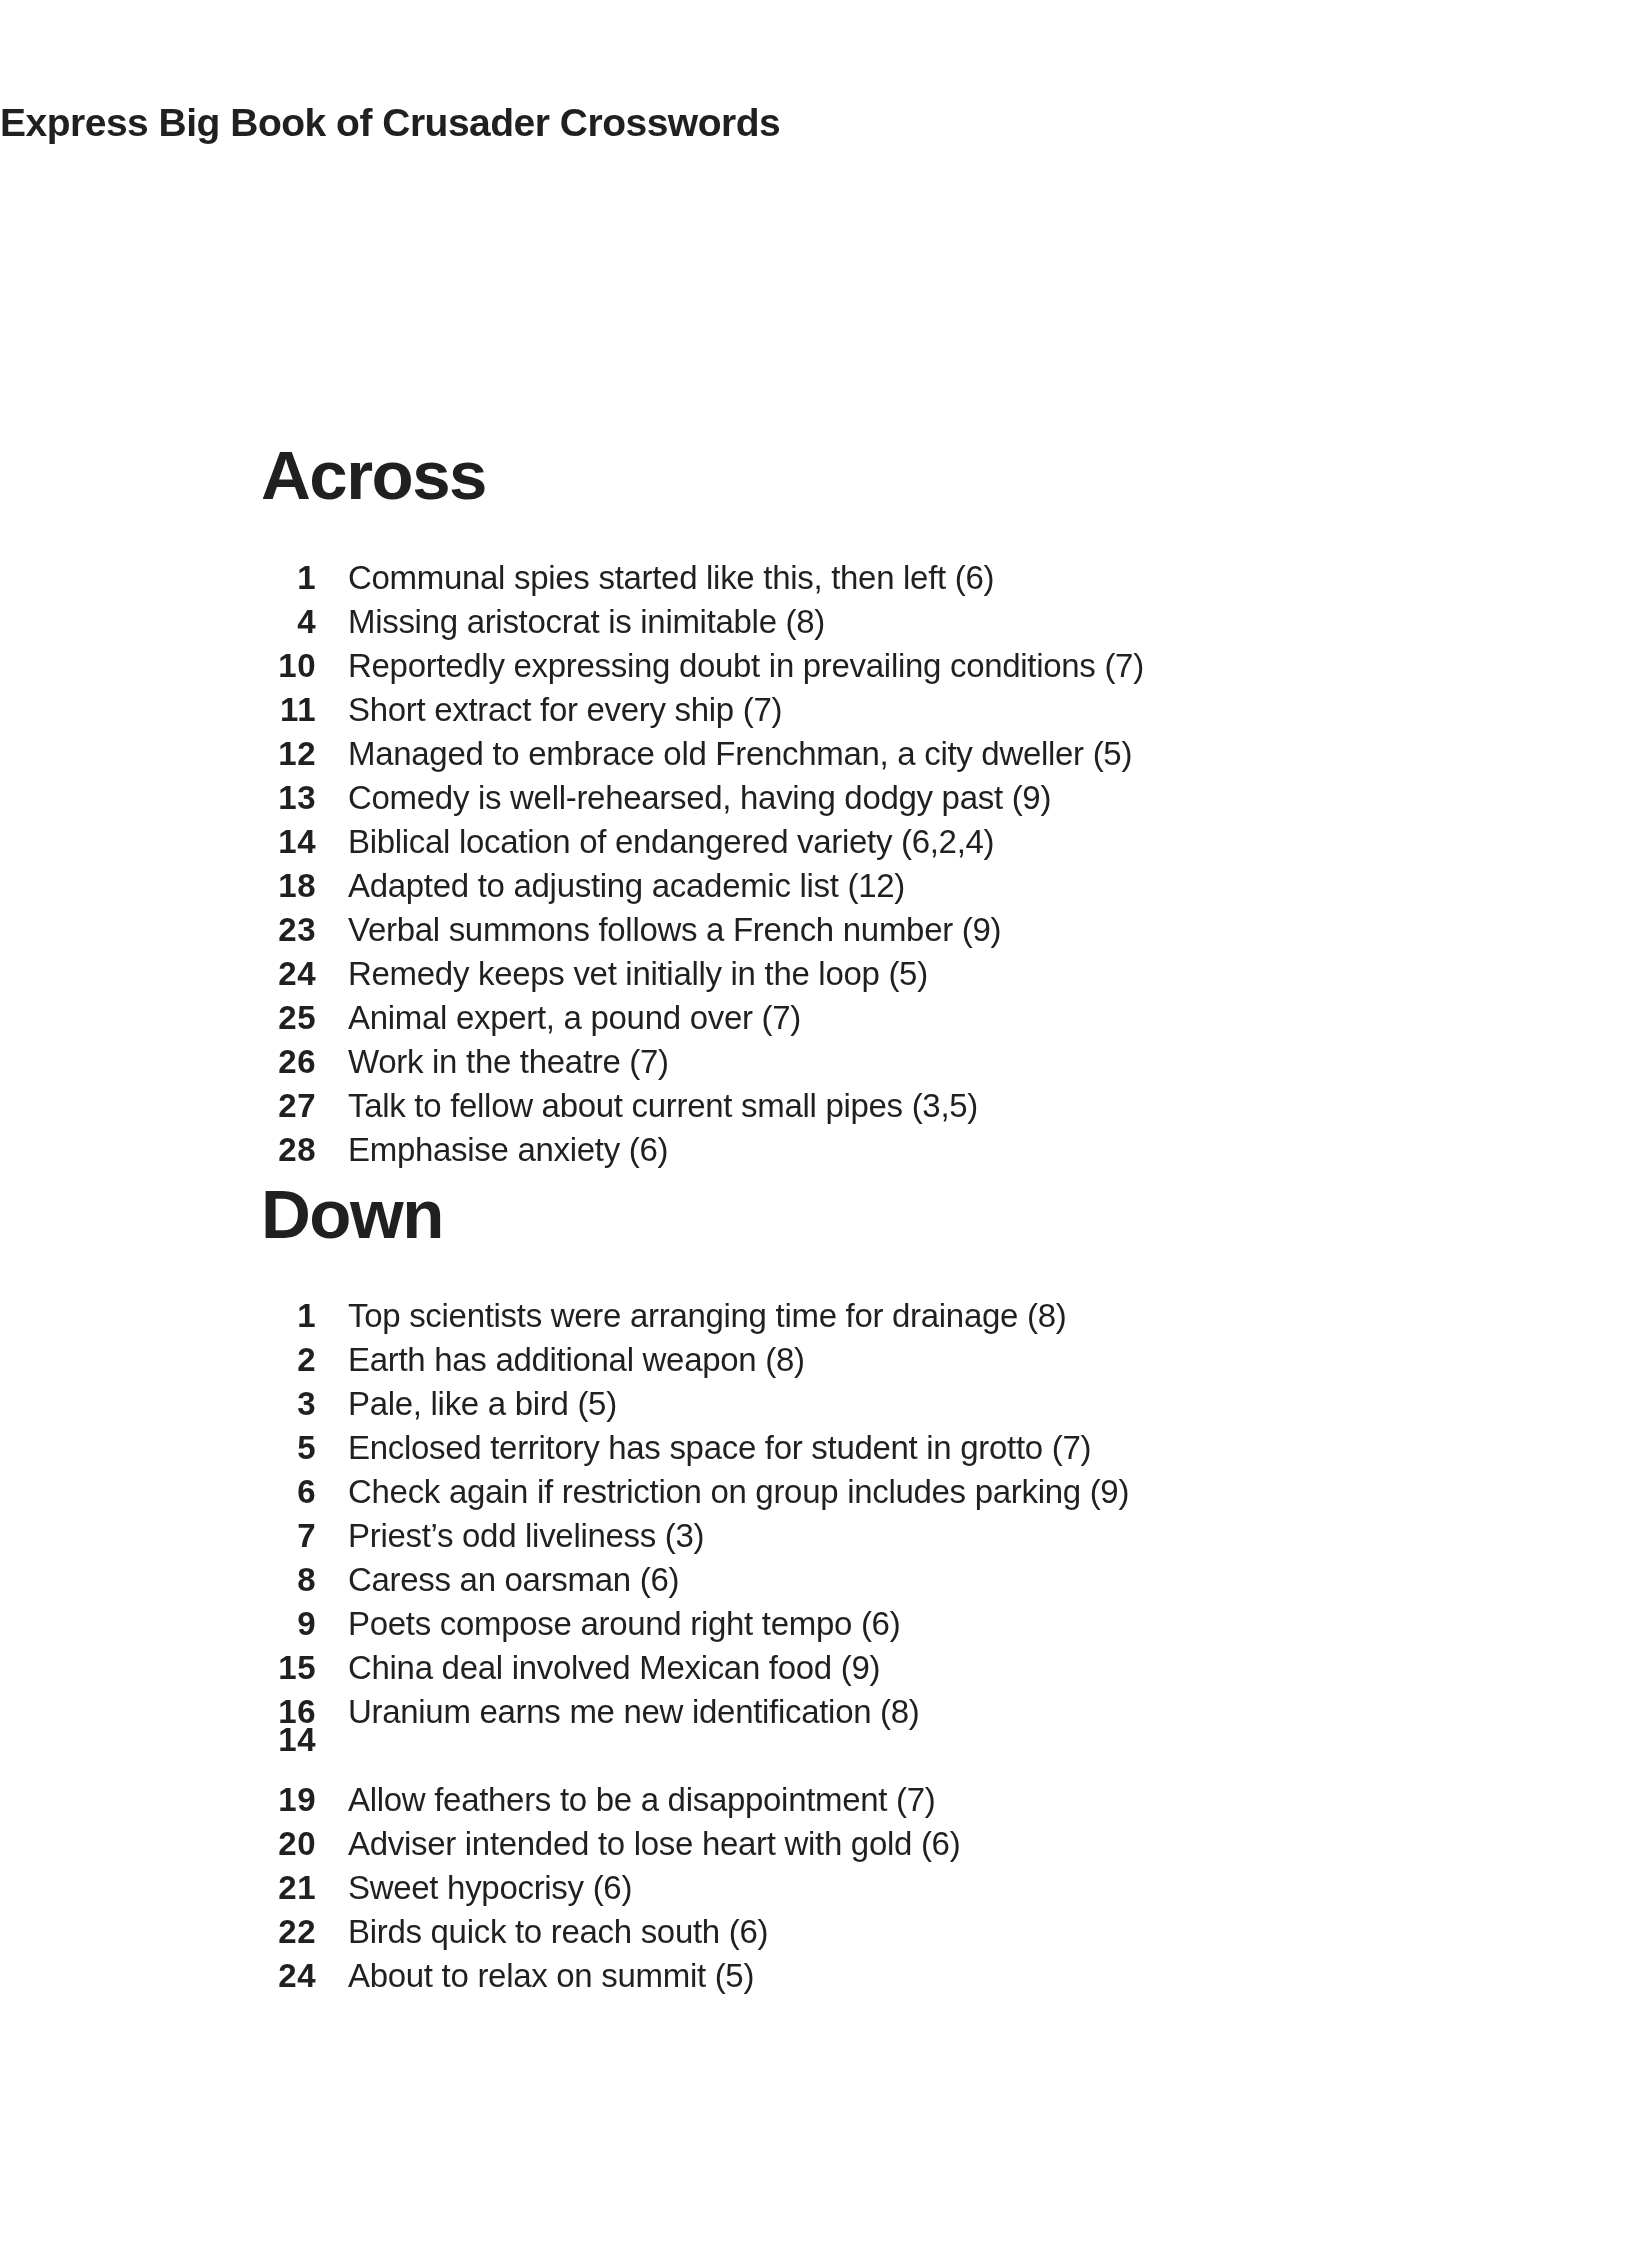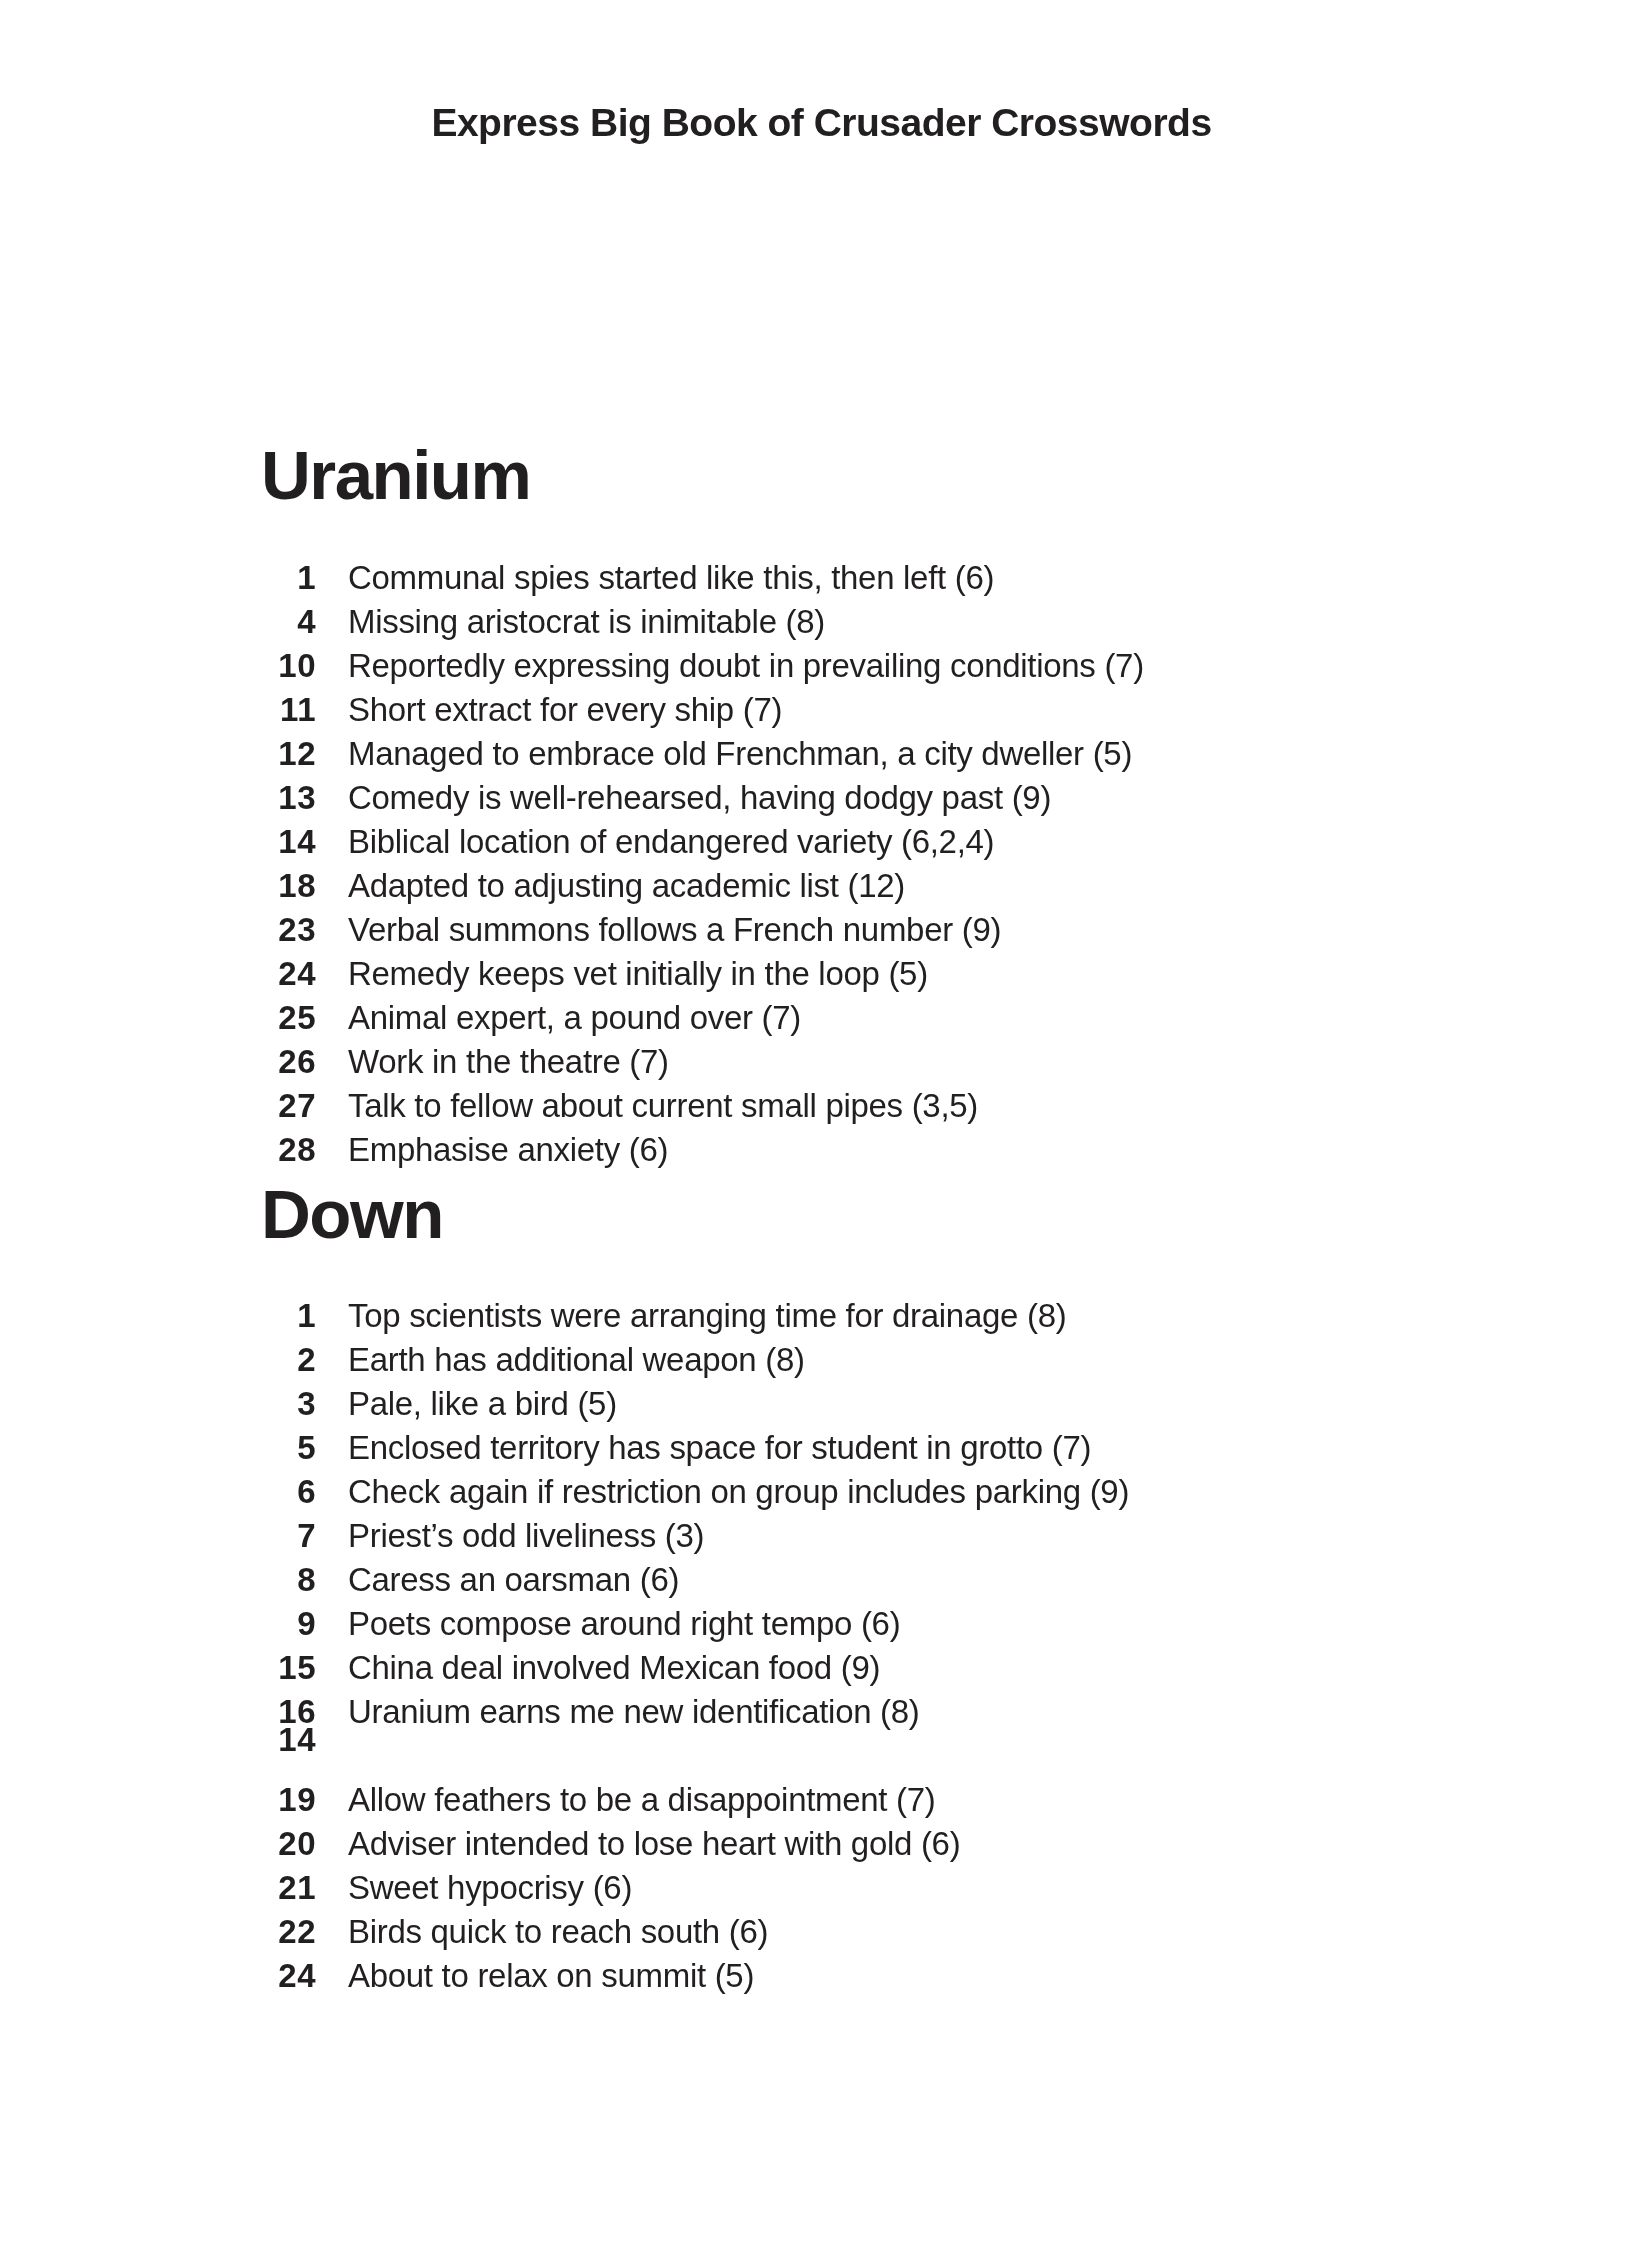--- a/index.html
+++ b/index.html
@@ -10,25 +10,24 @@
     height: 2265px;
     font-family: "Liberation Sans", sans-serif;
     color: #221f20;
     overflow: hidden;
   }
   .book-title {
     position: absolute;
     top: 101px;
     left: 0;
     width: 1625px;
-    text-align: center;
+    text-align: left;
     font-size: 39px;
     font-weight: 700;
     letter-spacing: -0.5px;
-    padding-left: 18px;
   }
   .section-heading {
     position: absolute;
     left: 261px;
     font-size: 69px;
     font-weight: 700;
     letter-spacing: -1.5px;
     line-height: 69px;
   }
   #across-heading { top: 441px; }
@@ -59,21 +58,21 @@
     margin-left: 32px;
     letter-spacing: -0.3px;
     margin-top: 16px;
   }
 </style>
 </head>
 <body>
 
 <div class="book-title">Express Big Book of Crusader Crosswords</div>
 
-<h1 class="section-heading" id="across-heading">Uranium</h1>
+<h1 class="section-heading" id="across-heading">Across</h1>
 
 <ol class="clue-list" id="across-list">
   <li class="clue-row">
       <span class="clue-number">1</span>
       <span class="clue-text">Communal spies started like this, then left (6)</span>
     </li>
   <li class="clue-row">
       <span class="clue-number">4</span>
       <span class="clue-text">Missing aristocrat is inimitable (8)</span>
     </li>

